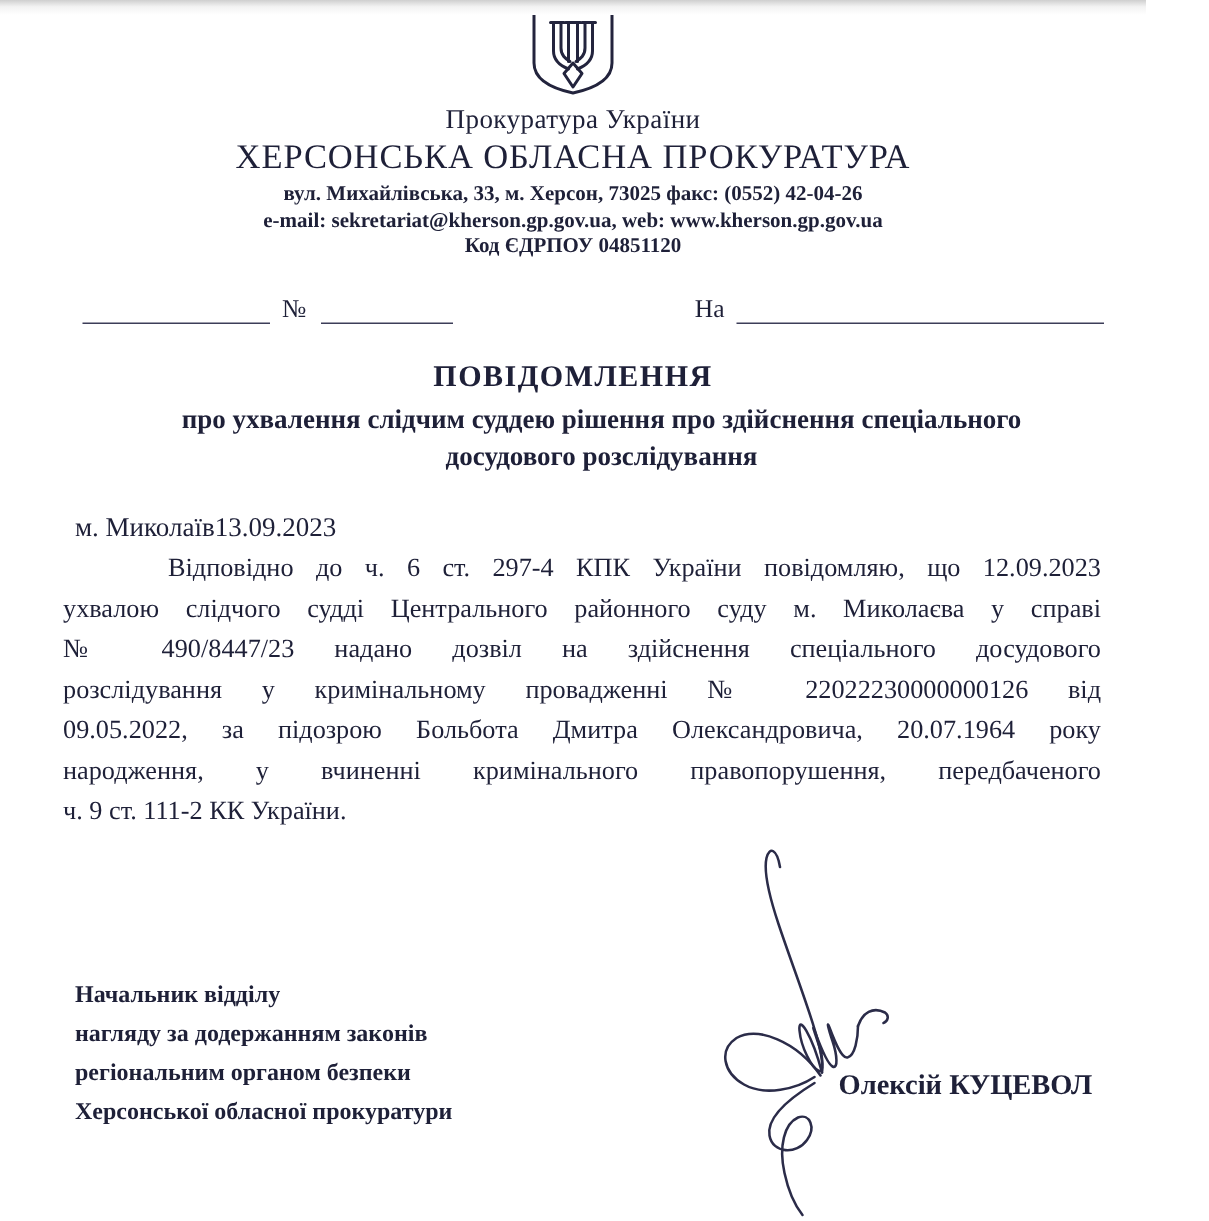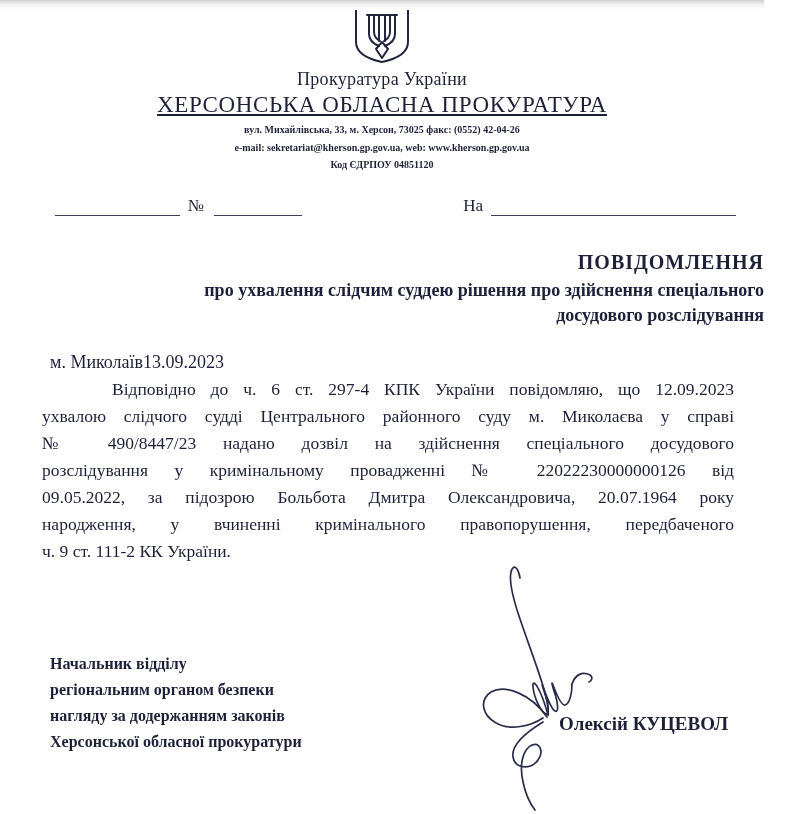--- a/index.html
+++ b/index.html
@@ -15,41 +15,41 @@
     position: absolute; top: 0; left: 0; right: 0; height: 10px;
     background: linear-gradient(#cfcfcf, #f3f3f3 45%, #ffffff);
     pointer-events: none;
   }
   .page { position: relative; width: 764px; height: 814px; }
 
   
   .header { text-align: center; padding-top: 5px; }
   .emblem { display: block; margin: 0 auto; }
   .org-parent { font-size: 18px; margin-top: 4px; letter-spacing: 0.3px; }
-  .org-name { font-size: 23px; margin-top: 2px; letter-spacing: 0.6px; white-space: nowrap; text-decoration: underline; }
+  .org-name { font-size: 23px; margin-top: 2px; letter-spacing: 0.6px; white-space: nowrap; }
   .org-address, .org-contacts, .org-edrpou {
-    font-size: 10px; font-weight: bold; line-height: 17.5px;
+    font-size: 14px; font-weight: bold; line-height: 17.5px;
   }
   .org-address { margin-top: 3px; }
 
   
   .ref-row {
     display: flex; justify-content: space-between; align-items: flex-end;
     margin: 22px 28px 0 55px; font-size: 17px;
   }
   .ref-left, .ref-right { display: flex; align-items: flex-end; }
   .blank {
     display: inline-block; border-bottom: 1.6px solid #3c3d58; height: 20px;
   }
   .blank-1 { width: 125px; margin-right: 8px; }
   .blank-2 { width: 88px; margin-left: 10px; }
   .blank-3 { width: 245px; margin-left: 8px; }
 
   
-  .title-block { text-align: right; margin-top: 35px; }
+  .title-block { text-align: center; margin-top: 24px; }
   .doc-title { font-size: 20px; font-weight: bold; letter-spacing: 1px; }
   .doc-subtitle { font-size: 18px; font-weight: bold; line-height: 25px; margin-top: 4px; padding-left: 38px; }
 
   
   .place-date {
     display: flex; justify-content: flex-start;
     margin: 24px 30px 0 50px; font-size: 18px;
   }
 
   
@@ -135,19 +135,19 @@
   <svg class="signature-svg" width="175" height="256" viewBox="0 0 175 256" fill="none" stroke="#2b2c49" stroke-width="1.7" stroke-linecap="round" stroke-linejoin="round">
     <path d="M52,22 C50,10 45,8 43,16 C41,25 45,42 51,60 C59,84 69,110 75,130 C79,143 81,153 80,159"></path>
     <path d="M80,159 C73,133 64,120 65,131 C66,142 73,156 78,158 C81,159 81,150 78,141 C75,132 73,126 75,131 C78,139 83,153 87,155 C91,157 90,147 87,138 C84,129 83,124 85,129 C88,137 93,150 97,149 C102,148 104,136 104,128"></path>
     <path d="M104,128 C107,119 114,115 122,119 C125,121 124,125 121,126"></path>
     <path d="M79,161 C63,138 37,128 23,136 C11,144 14,159 28,167 C42,175 63,170 75,162"></path>
     <path d="M75,166 C57,177 43,189 45,201 C47,213 63,214 70,204 C76,196 72,186 64,189 C55,193 51,208 55,226 C58,240 63,249 67,254"></path>
   </svg>
 
   <div class="signatory">
     <div>Начальник відділу</div>
+    <div>нагляду за додержанням законів</div>
     <div>регіональним органом безпеки</div>
-    <div>нагляду за додержанням законів</div>
     <div>Херсонської обласної прокуратури</div>
   </div>
 
   <div class="signer-name">Олексій КУЦЕВОЛ</div>
 </div>
 
 </body></html>

